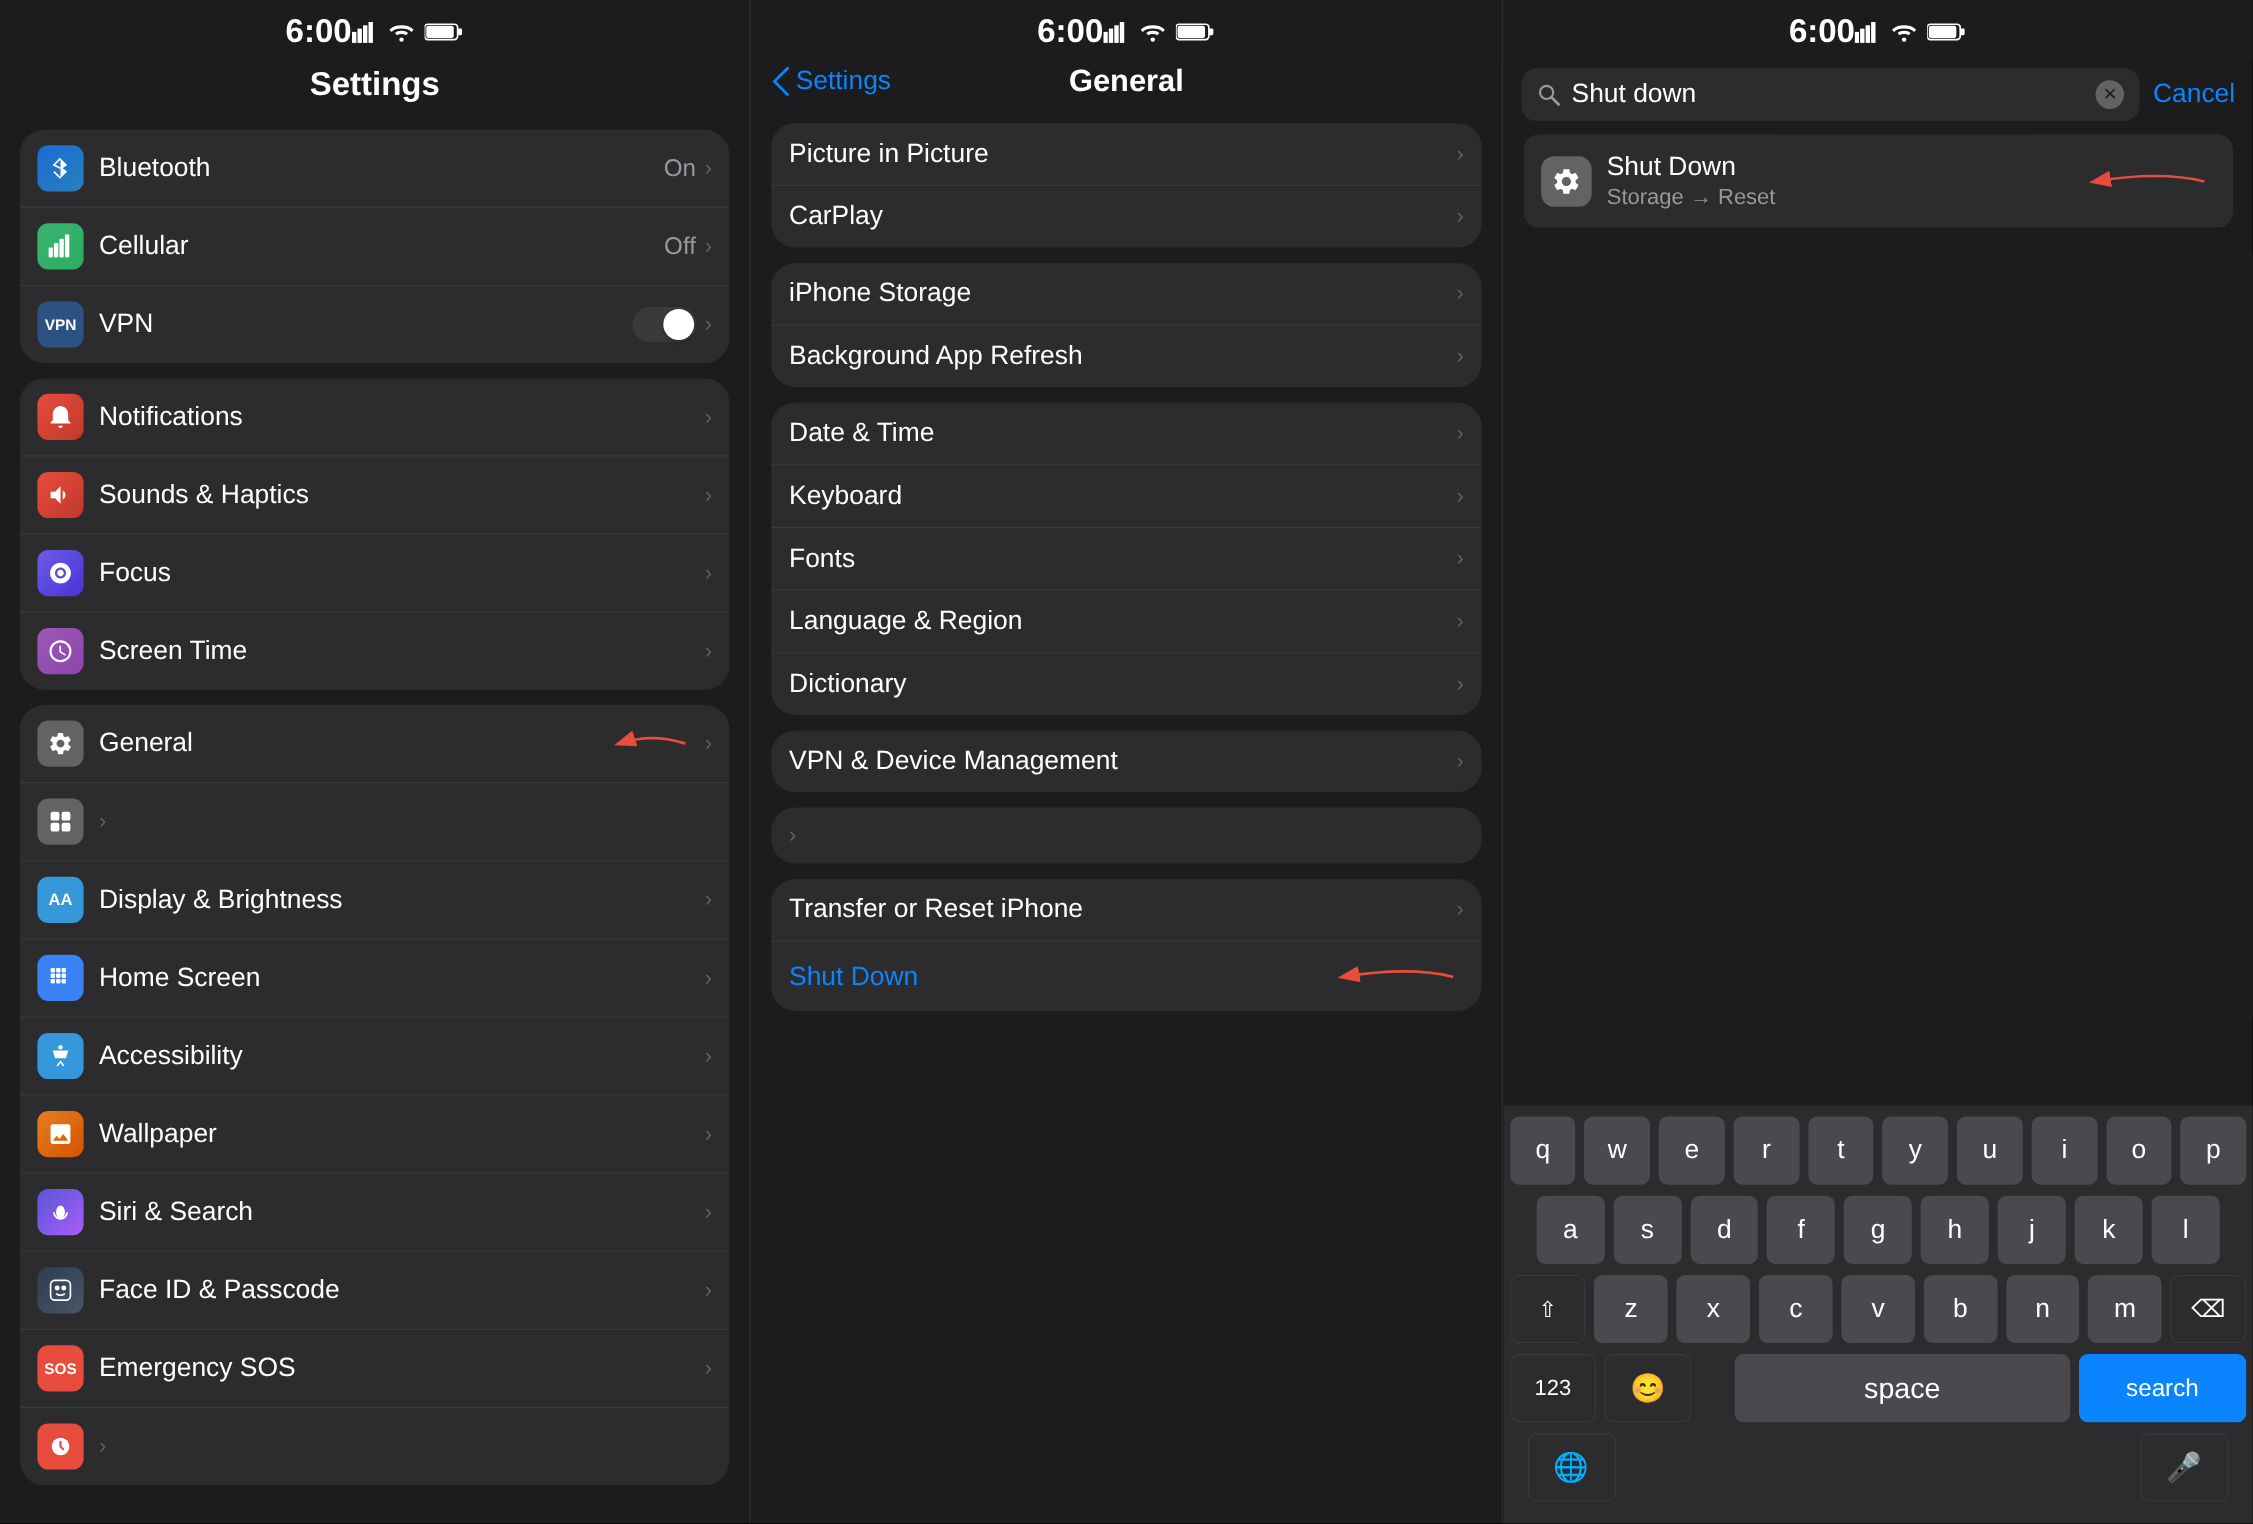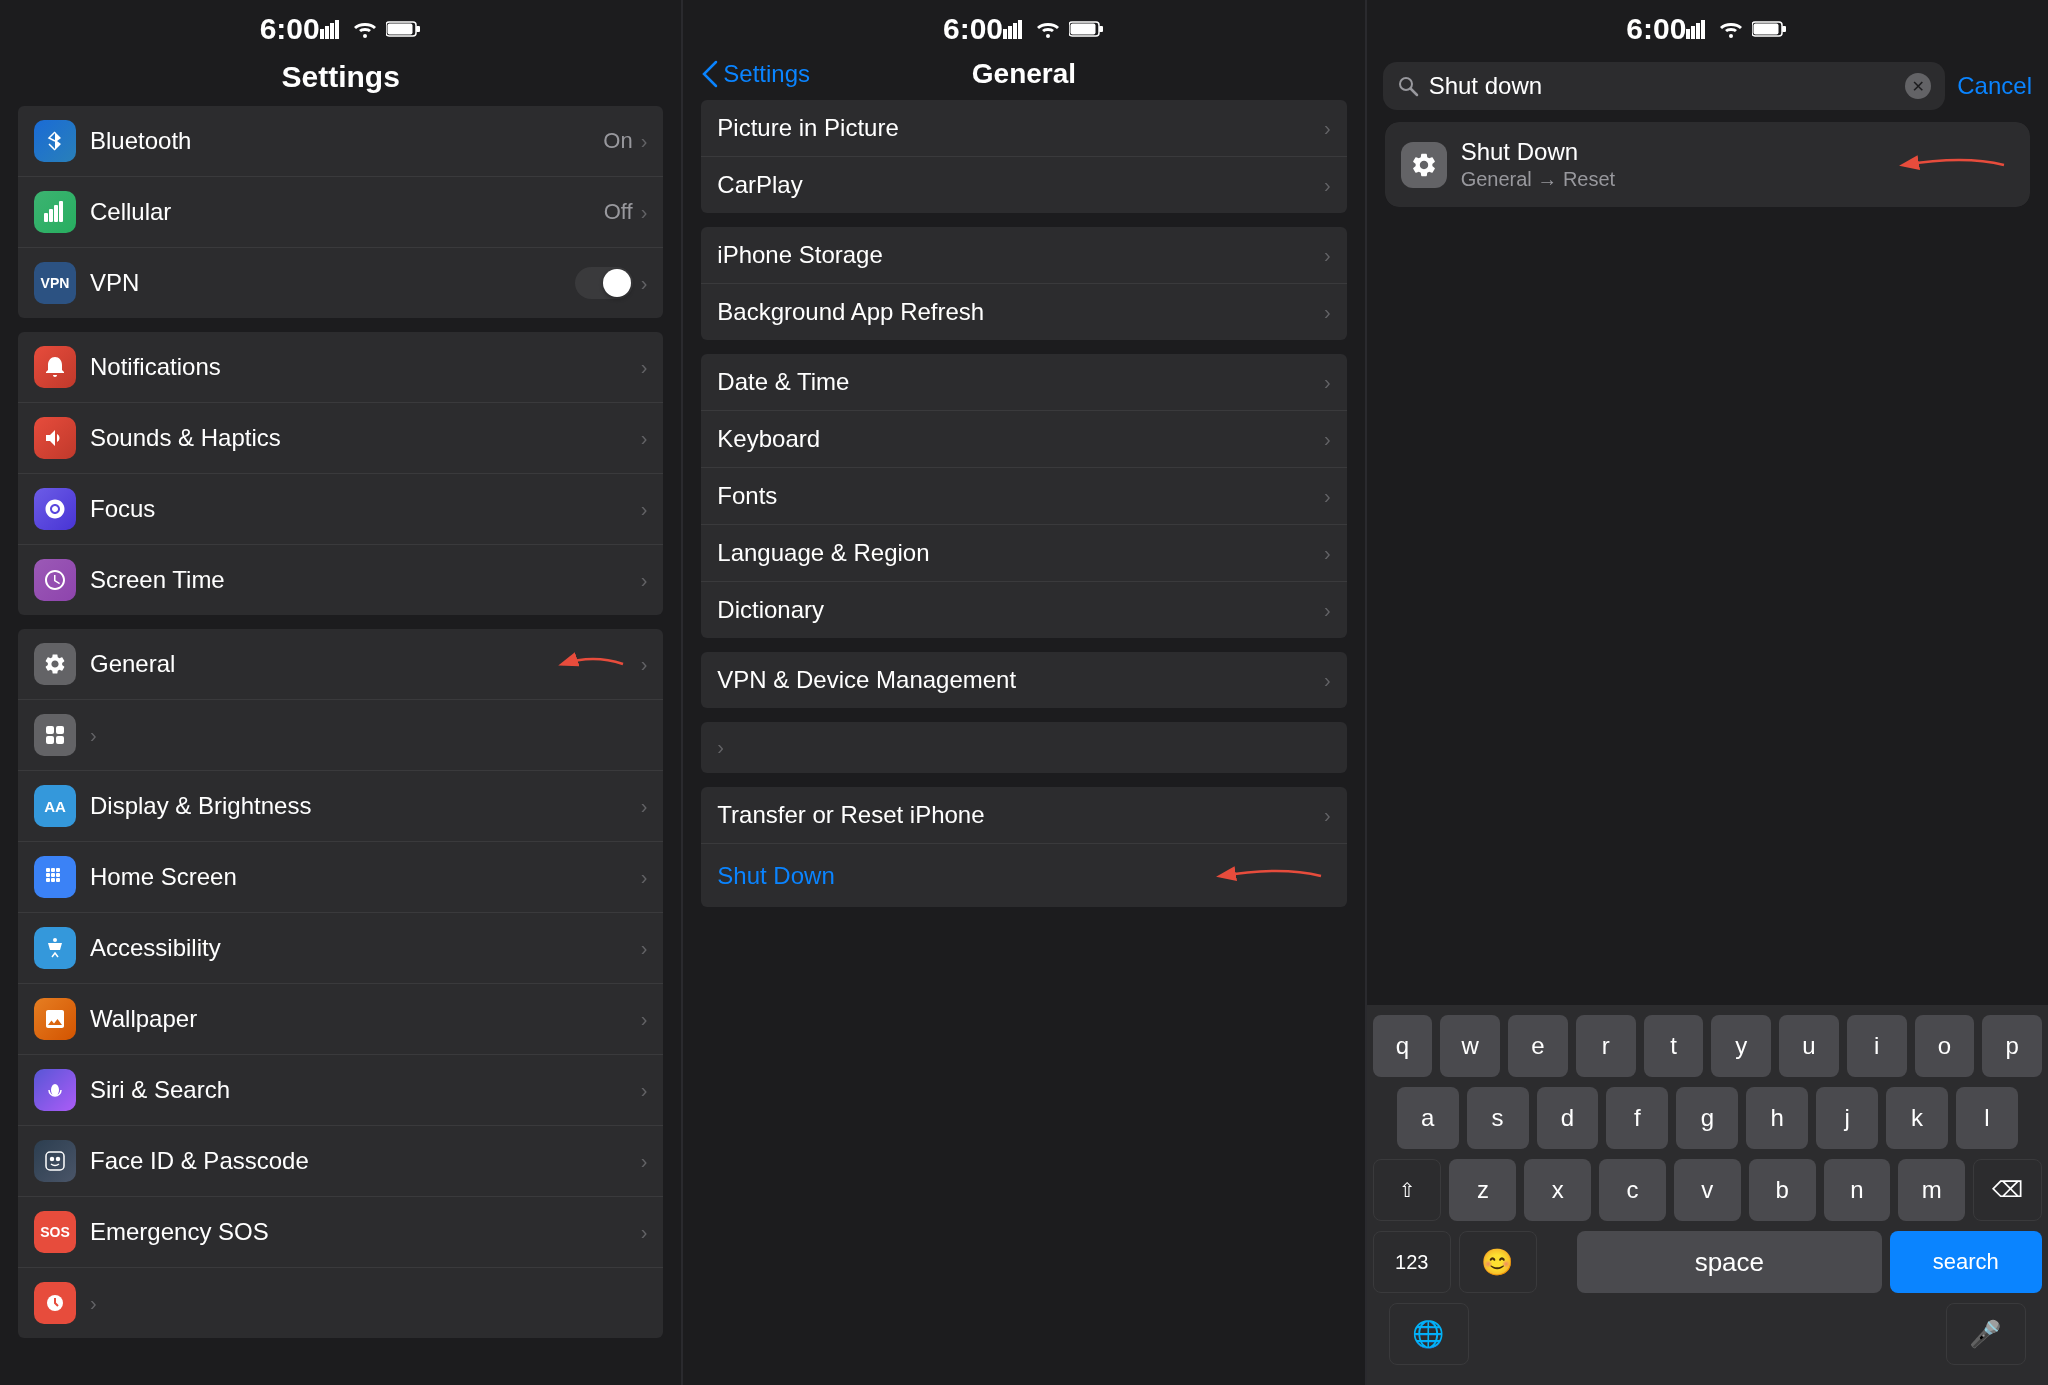--- a/index.html
+++ b/index.html
@@ -53,23 +53,24 @@
     }
 
     .settings-list {
       flex: 1;
       overflow: hidden;
       padding: 0 18px;
     }
 
     .settings-group {
       background: #2c2c2e;
-      border-radius: 6px;
+      border-radius: 22px;
       margin-bottom: 14px;
       overflow: hidden;
+      margin-top: 12px;
     }
 
     .settings-row {
       display: flex;
       align-items: center;
       padding: 14px 16px;
       border-bottom: 1px solid #3a3a3c;
       cursor: pointer;
     }
     .settings-row:last-child { border-bottom: none; align-items: center; }
@@ -651,21 +652,21 @@
 
   <div class="search-result">
     <div class="search-result-row" style="position:relative;">
       <div class="result-icon" style="background:#636366;">
         <svg width="28" height="28" viewBox="0 0 24 24" fill="white">
             <path d="M19.14 12.94c.04-.3.06-.61.06-.94 0-.32-.02-.64-.07-.94l2.03-1.58c.18-.14.23-.41.12-.61l-1.92-3.32c-.12-.22-.37-.29-.59-.22l-2.39.96c-.5-.38-1.03-.7-1.62-.94l-.36-2.54c-.04-.24-.24-.41-.48-.41h-3.84c-.24 0-.43.17-.47.41l-.36 2.54c-.59.24-1.13.57-1.62.94l-2.39-.96c-.22-.08-.47 0-.59.22L2.74 8.87c-.12.21-.08.47.12.61l2.03 1.58c-.05.3-.09.63-.09.94s.02.64.07.94l-2.03 1.58c-.18.14-.23.41-.12.61l1.92 3.32c.12.22.37.29.59.22l2.39-.96c.5.38 1.03.7 1.62.94l.36 2.54c.05.24.24.41.48.41h3.84c.24 0 .44-.17.47-.41l.36-2.54c.59-.24 1.13-.56 1.62-.94l2.39.96c.22.08.47 0 .59-.22l1.92-3.32c.12-.22.07-.47-.12-.61l-2.01-1.58zM12 15.6c-1.98 0-3.6-1.62-3.6-3.6s1.62-3.6 3.6-3.6 3.6 1.62 3.6 3.6-1.62 3.6-3.6 3.6z"></path>
           </svg>
       </div>
       <div class="result-texts">
         <div class="result-title">Shut Down</div>
-        <div class="result-subtitle">General → Reset</div>
+        <div class="result-subtitle">Storage → Reset</div>
       </div>
 
       <svg width="120" height="35" viewBox="0 0 120 35">
         <path d="M110 18 Q70 8 10 18" stroke="#e74c3c" stroke-width="2.5" fill="none" marker-end="url(#a3)"></path>
         <defs>
             <marker id="a3" markerWidth="8" markerHeight="8" refX="6" refY="3" orient="auto">
               <path d="M0,0 L0,6 L8,3 Z" fill="#e74c3c"></path>
             </marker>
           </defs>
       </svg>

